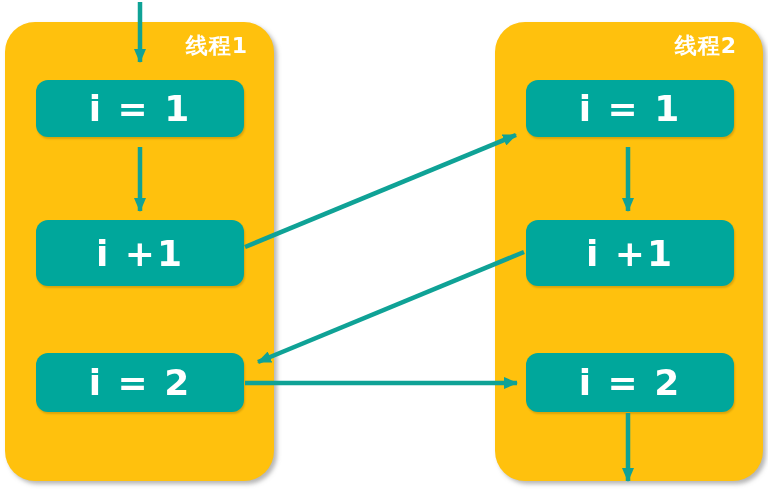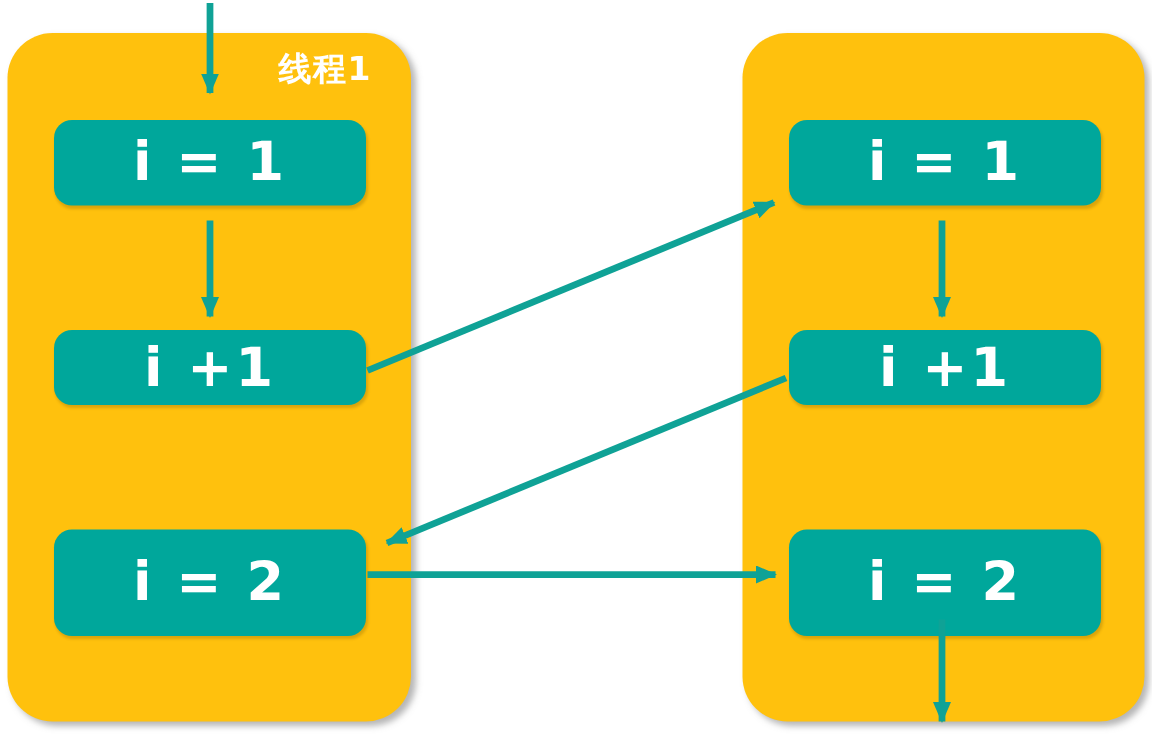--- a/index.html
+++ b/index.html
@@ -39,22 +39,22 @@
     color: var(--node-text, #ffffff);
     font-size: 36px;
     font-weight: bold;
     letter-spacing: 2px;
     display: flex;
     align-items: center;
     justify-content: center;
     box-shadow: 1px 2px 2px rgba(0,0,0,0.15);
   }
   .row1 { top: 58px;  height: 57px; }
-  .row2 { top: 198px; height: 50px; }
-  .row3 { top: 331px; height: 71px; }
+  .row2 { top: 198px; height: 66px; }
+  .row3 { top: 331px; height: 59px; }
   svg.arrows-overlay {
     position: absolute;
     left: 0; top: 0;
     width: 768px;
     height: 494px;
     pointer-events: none;
   }
 </style>
 </head>
 <body>
@@ -62,20 +62,21 @@
 <div class="canvas">
 
   <div class="panel panel-left">
     <div class="panel-label">线程1</div>
     <div class="node row1">i = 1</div>
     <div class="node row2">i +1</div>
     <div class="node row3">i = 2</div>
   </div>
 
   <div class="panel panel-right">
+    <div class="panel-label">线程2</div>
     <div class="node row1">i = 1</div>
     <div class="node row2">i +1</div>
     <div class="node row3">i = 2</div>
   </div>
 
   <svg class="arrows-overlay" id="arrows-overlay" viewBox="0 0 768 494" xmlns="http://www.w3.org/2000/svg">
       <defs>
         <marker id="arrow-head" markerUnits="userSpaceOnUse" markerWidth="14" markerHeight="12" refX="13" refY="6" orient="auto">
           <path d="M0,0 L14,6 L0,12 Z" fill="#0FA296"></path>
         </marker>

